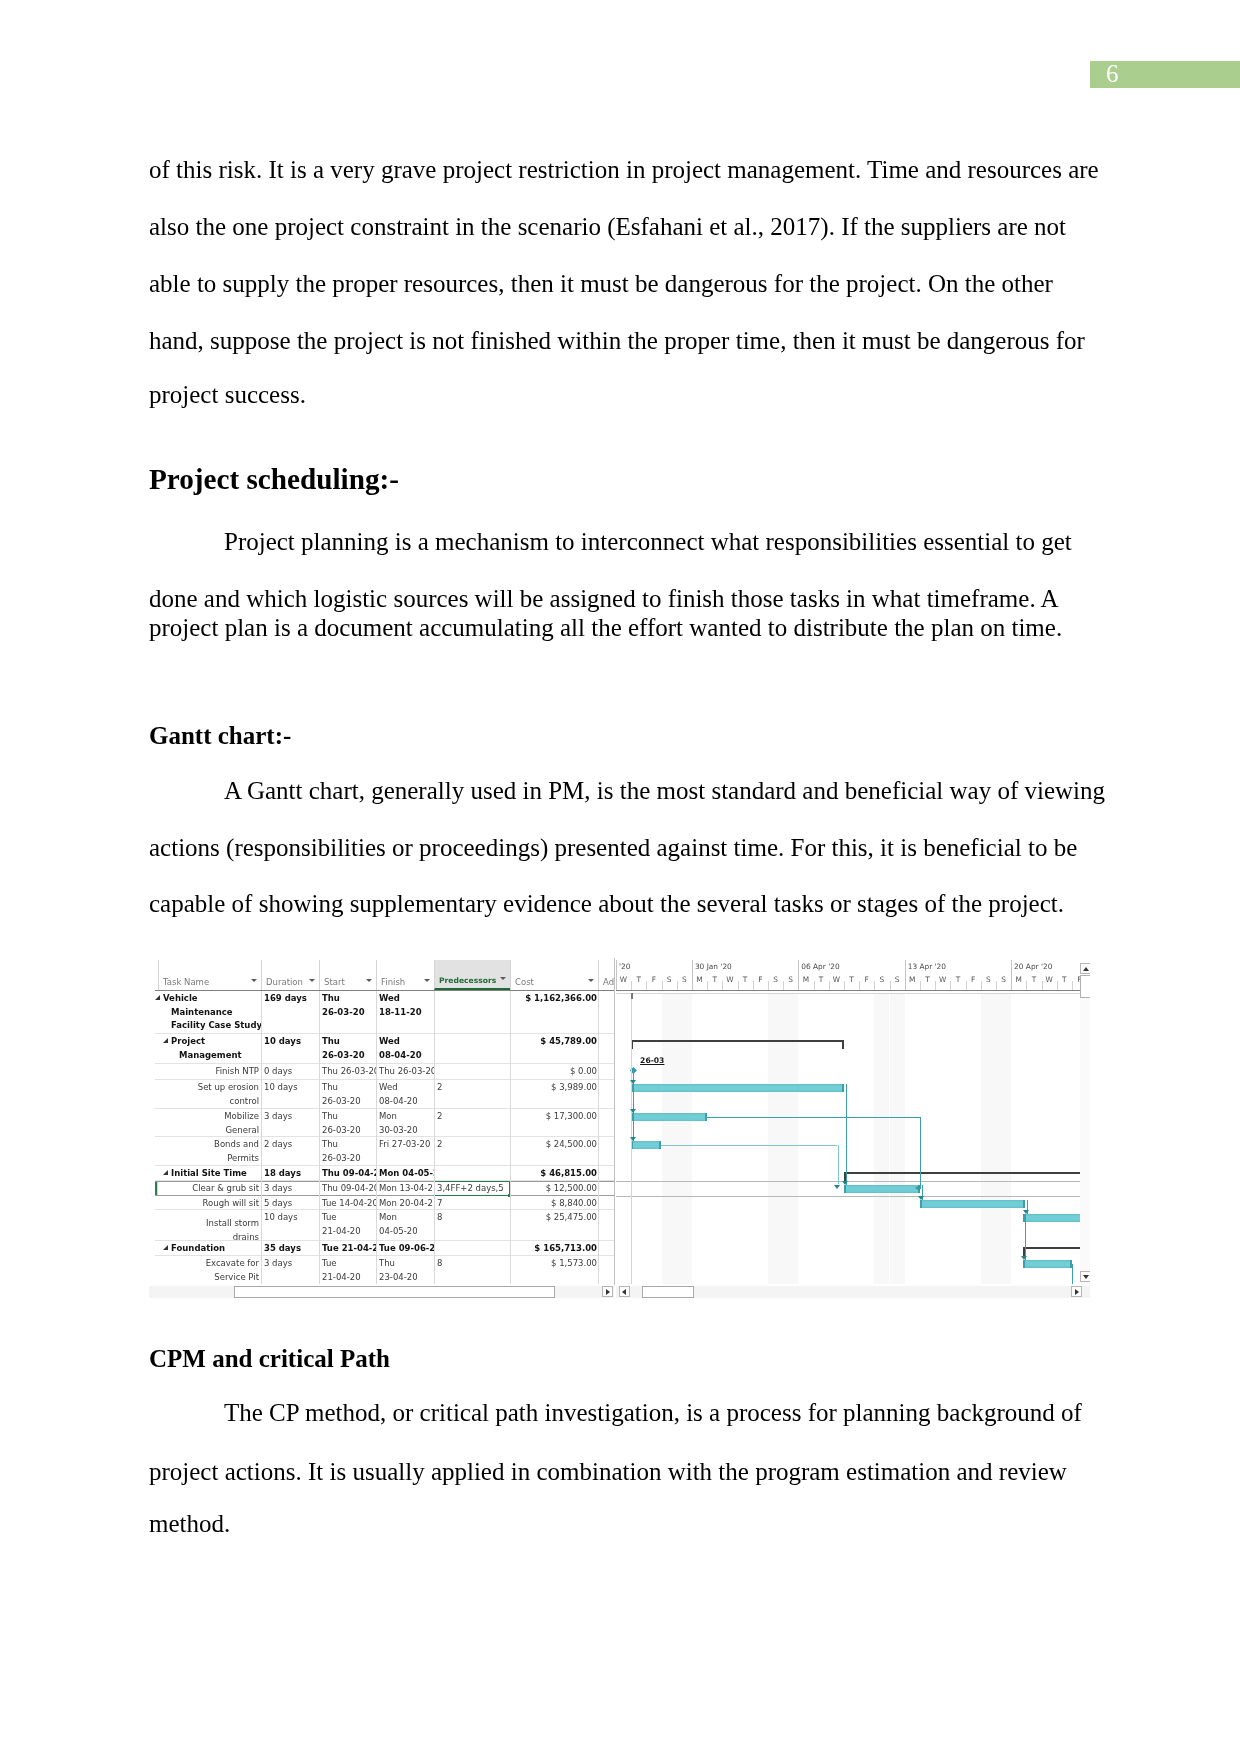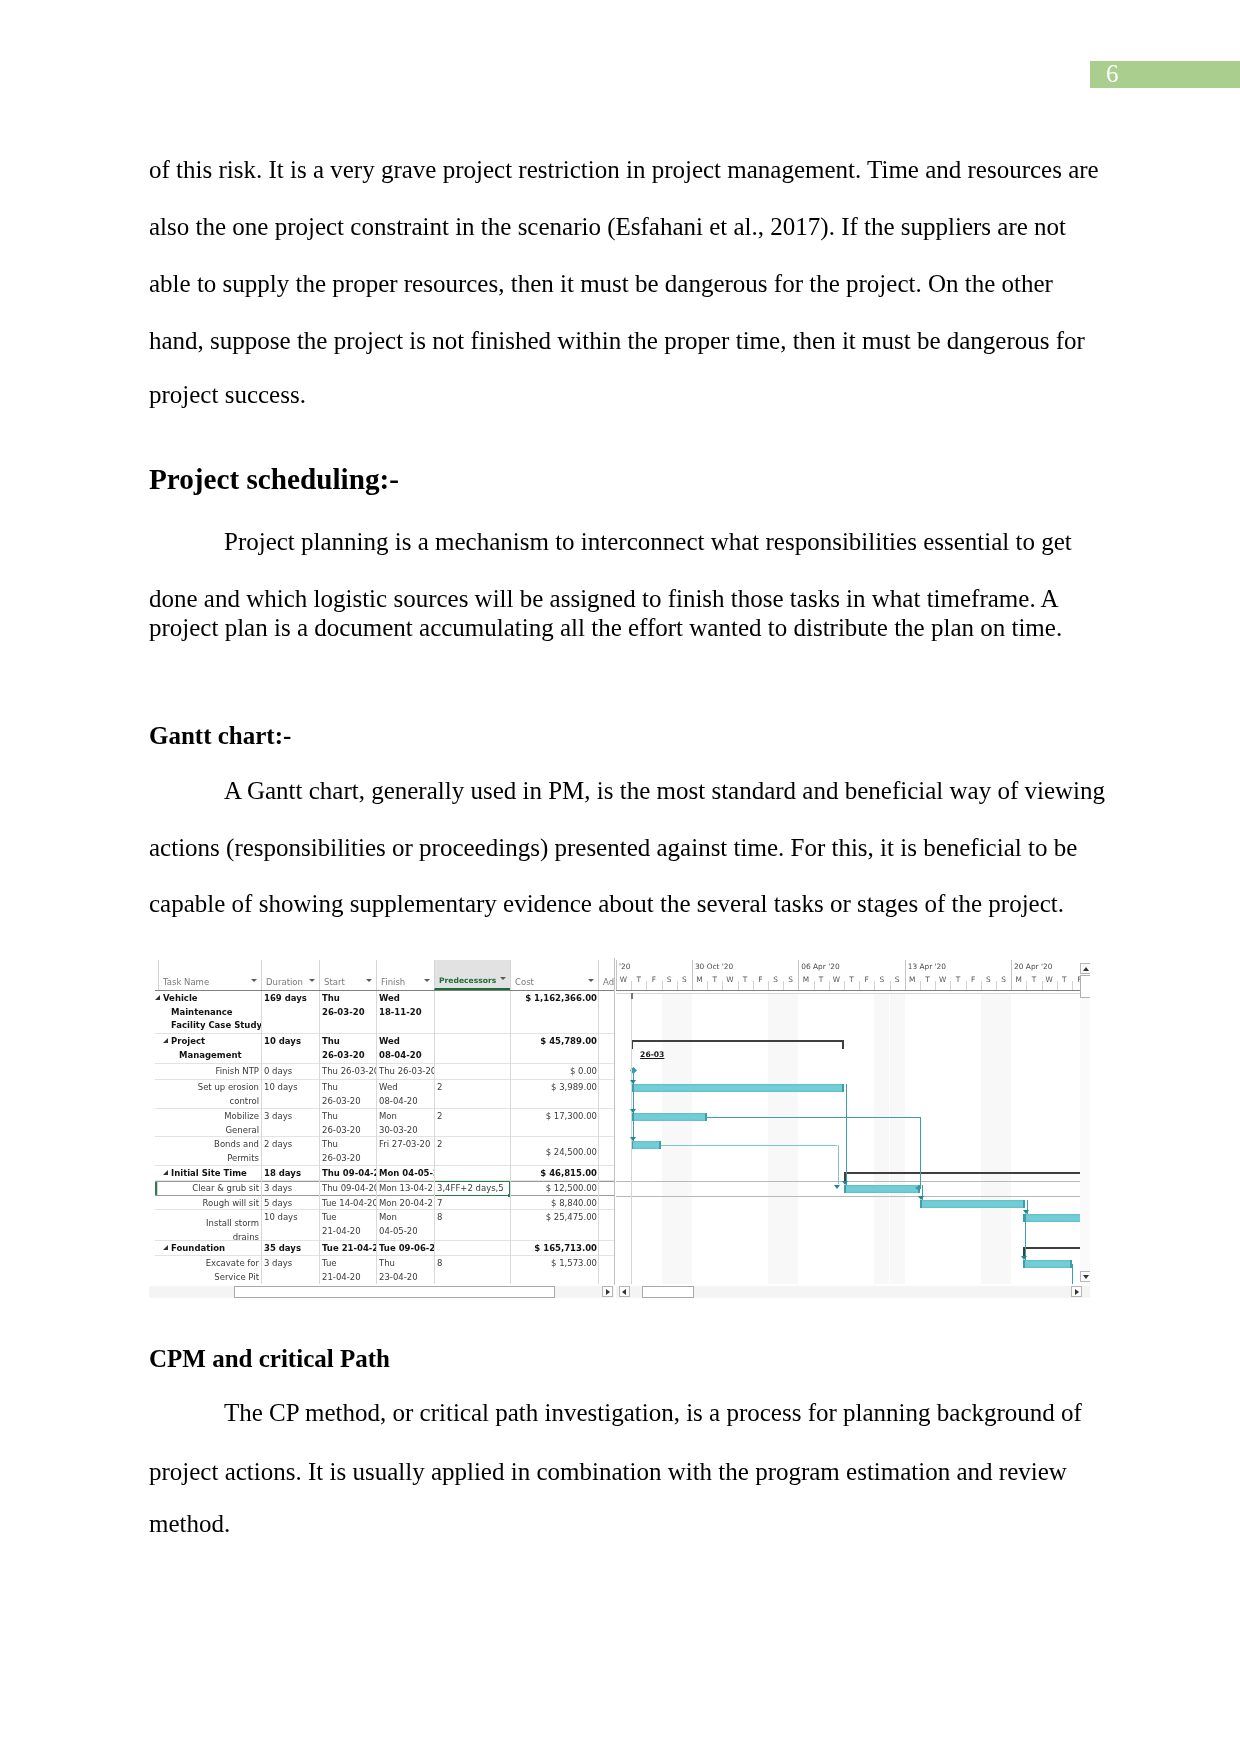--- a/index.html
+++ b/index.html
@@ -222,21 +222,21 @@
           </div>
           <div class="gcell" style="left: 106px; width: 58px; white-space: nowrap;">2 days</div>
           <div class="gcell" style="left: 164px; width: 57px; white-space: nowrap;">
             <div>Thu</div>
             <div>26-03-20</div>
           </div>
           <div class="gcell" style="left: 221px; width: 58px; white-space: nowrap;">
             <div>Fri 27-03-20</div>
           </div>
           <div class="gcell" style="left: 279px; width: 76px; white-space: nowrap;">2</div>
-          <div class="gcell r" style="padding-right: 1px; left: 355px; width: 88px; white-space: nowrap; margin-top: 8px;">$ 24,500.00</div>
+          <div class="gcell r" style="padding-right: 1px; left: 355px; width: 88px; white-space: nowrap;">$ 24,500.00</div>
         </div>
         <div class="grow" style="top: 208px; height: 15px;">
           <div class="gcell b" style="left: 3px; width: 103px; white-space: nowrap; padding-right: 2px; padding-left: 13px;">
             <div style="text-align: left;">Initial Site Time</div>
           </div>
           <div class="gcell b" style="left: 106px; width: 58px; white-space: nowrap;">18 days</div>
           <div class="gcell b" style="left: 164px; width: 57px; white-space: nowrap;">
             <div>Thu 09-04-20</div>
           </div>
           <div class="gcell b" style="left: 221px; width: 58px; white-space: nowrap;">
@@ -328,21 +328,21 @@
         </div>
         <div class="vline" style="left: 106px; top: 33px; height: 295px;"></div>
         <div class="vline" style="left: 164px; top: 33px; height: 295px;"></div>
         <div class="vline" style="left: 221px; top: 33px; height: 295px;"></div>
         <div class="vline" style="left: 279px; top: 33px; height: 295px;"></div>
         <div class="vline" style="left: 355px; top: 33px; height: 295px;"></div>
         <div class="vline" style="left: 443px; top: 33px; height: 295px;"></div>
       </div>
     <div class="gp-right" id="gright">
         <div class="wkhdr" style="left: -0.1px;">'20</div>
-        <div class="wkhdr" style="left: 75.9px;">30 Oct '20</div>
+        <div class="wkhdr" style="left: 75.9px;">30 Jan '20</div>
         <div class="wkhdr" style="left: 182.3px;">06 Apr '20</div>
         <div class="wkhdr" style="left: 288.7px;">13 Apr '20</div>
         <div class="wkhdr" style="left: 395.1px;">20 Apr '20</div>
         <div class="dayc" style="left: -0.1px; width: 15.2px;">W</div>
         <div class="wtick" style="left: -0.1px;"></div>
         <div class="dayc" style="left: 15.1px; width: 15.2px;">T</div>
         <div class="dtick" style="left: 15.1px;"></div>
         <div class="dayc" style="left: 30.3px; width: 15.2px;">F</div>
         <div class="dtick" style="left: 30.3px;"></div>
         <div class="dayc" style="left: 45.5px; width: 15.2px;">S</div>
@@ -432,21 +432,21 @@
         <div class="arrowdn" style="left: 302.4px; top: 238px;"></div>
         <div class="lnk" style="left: 411px; top: 242px; width: 1px; height: 14px;"></div>
         <div class="arrowdn" style="left: 407.28px; top: 252px;"></div>
         <div class="lnk" style="left: 409px; top: 256px; width: 1px; height: 46px;"></div>
         <div class="arrowdn" style="left: 405.28px; top: 298px;"></div>
         <div class="lnk" style="left: 456px; top: 306px; width: 1px; height: 20px;"></div>
         <div class="sumtick" style="left: 15.1px; top: 35px; height: 6px;"></div>
         <div class="lnk" style="left: 15.1px; top: 41px; width: 1px; height: 287px; background: rgb(212, 212, 212); z-index: 1;"></div>
         <div class="sumbar" style="left: 15.1px; width: 212.8px; top: 82px;"></div>
         <div class="milestone" style="left: 14.7px; top: 110.2px;"></div>
-        <div class="mlbl" style="left: 24.1px; top: 92px; text-decoration: underline;">26-03</div>
+        <div class="mlbl" style="left: 24.1px; top: 98px; text-decoration: underline;">26-03</div>
         <div class="bar" style="left: 15.1px; width: 212.8px; top: 126px;"></div>
         <div class="bar" style="left: 15.1px; width: 76px; top: 155px;"></div>
         <div class="bar" style="left: 15.1px; width: 30.4px; top: 183px;"></div>
         <div class="sumbar" style="left: 227.9px; width: 273.6px; top: 214px;"></div>
         <div class="bar" style="left: 227.9px; width: 76px; top: 227px;"></div>
         <div class="bar" style="left: 303.9px; width: 104.88px; top: 242px;"></div>
         <div class="bar" style="left: 406.5px; width: 95px; top: 256px;"></div>
         <div class="sumbar" style="left: 406.5px; width: 95px; top: 289px;"></div>
         <div class="bar" style="left: 406.5px; width: 49.4px; top: 302px;"></div>
       </div>

